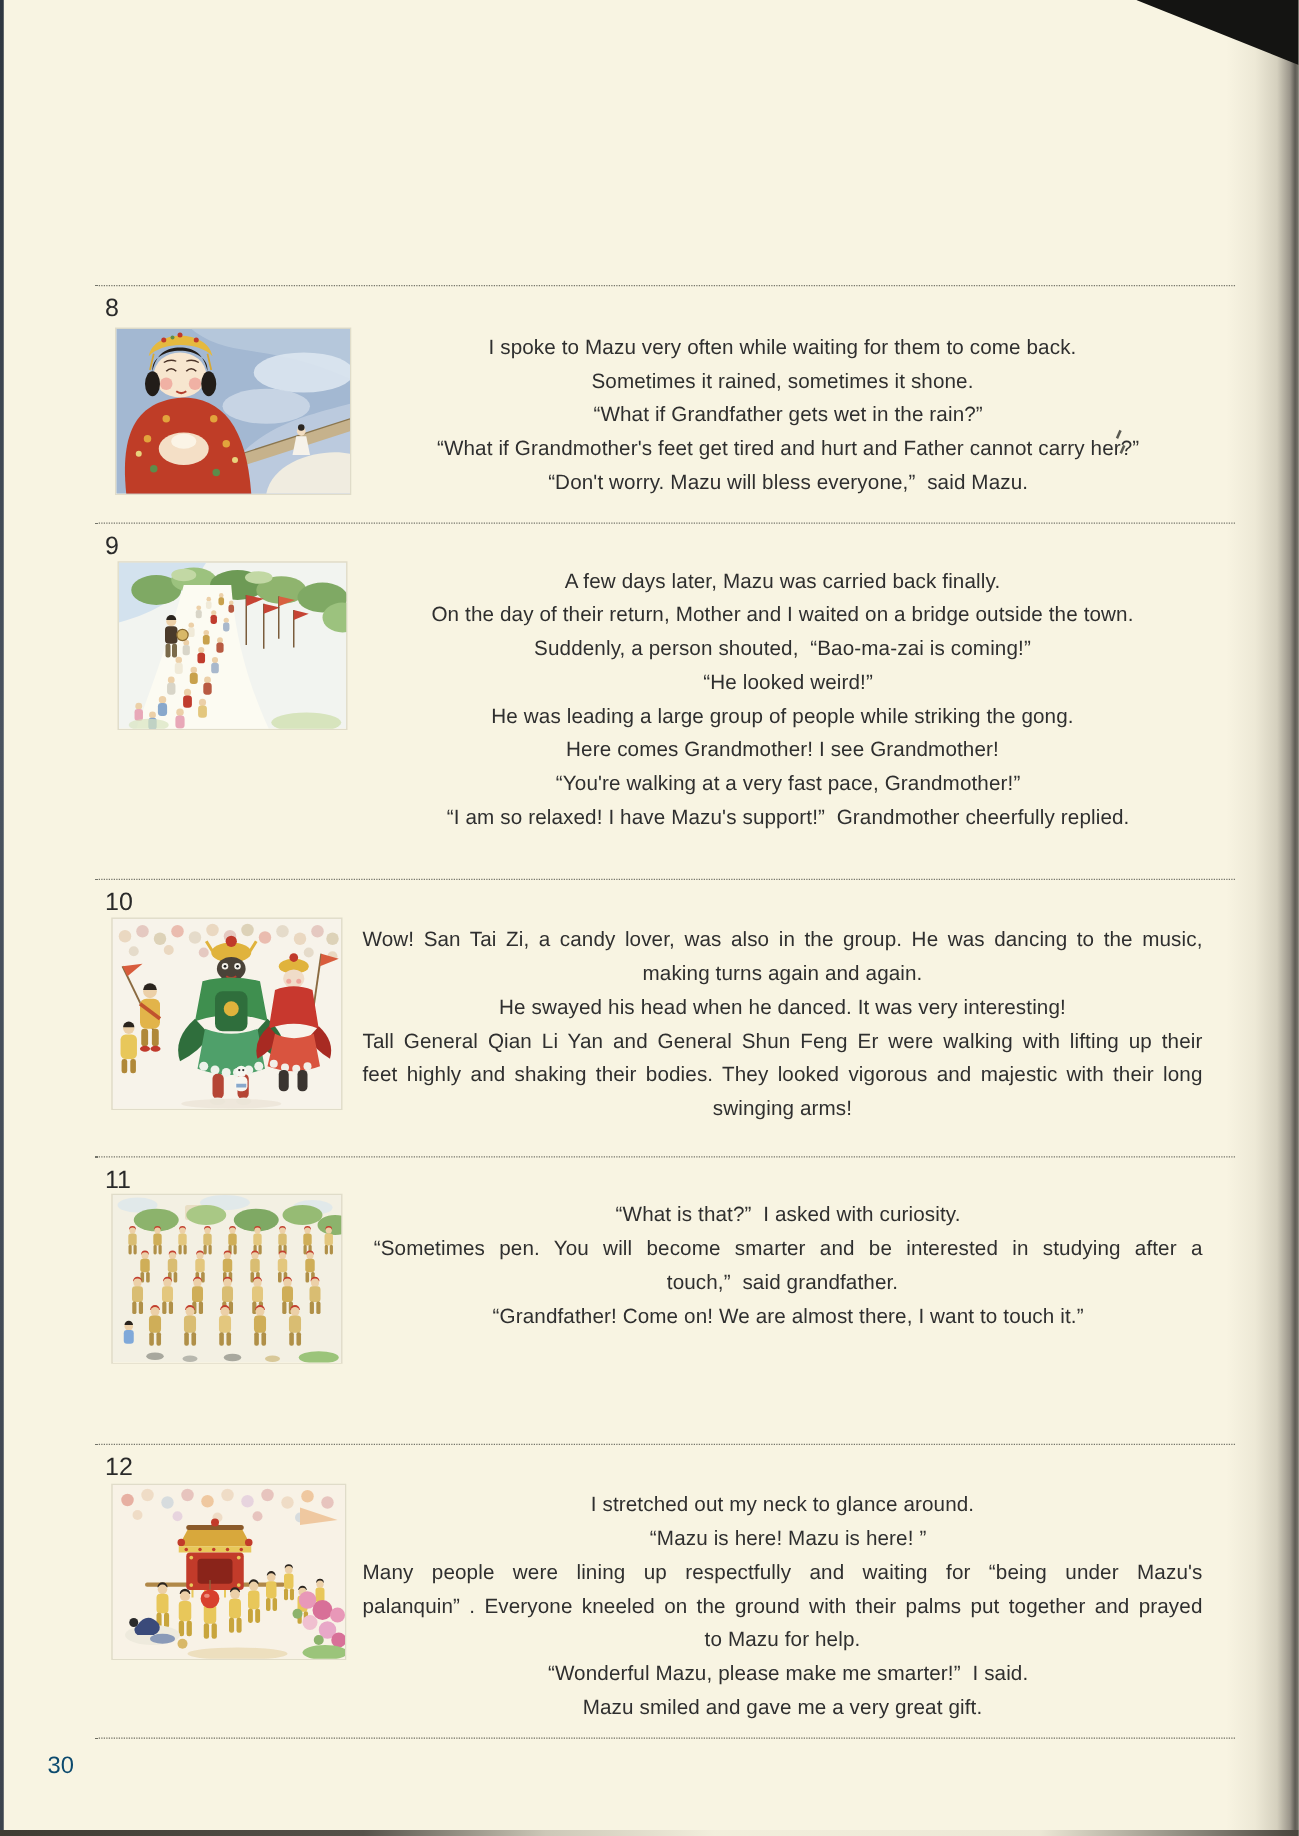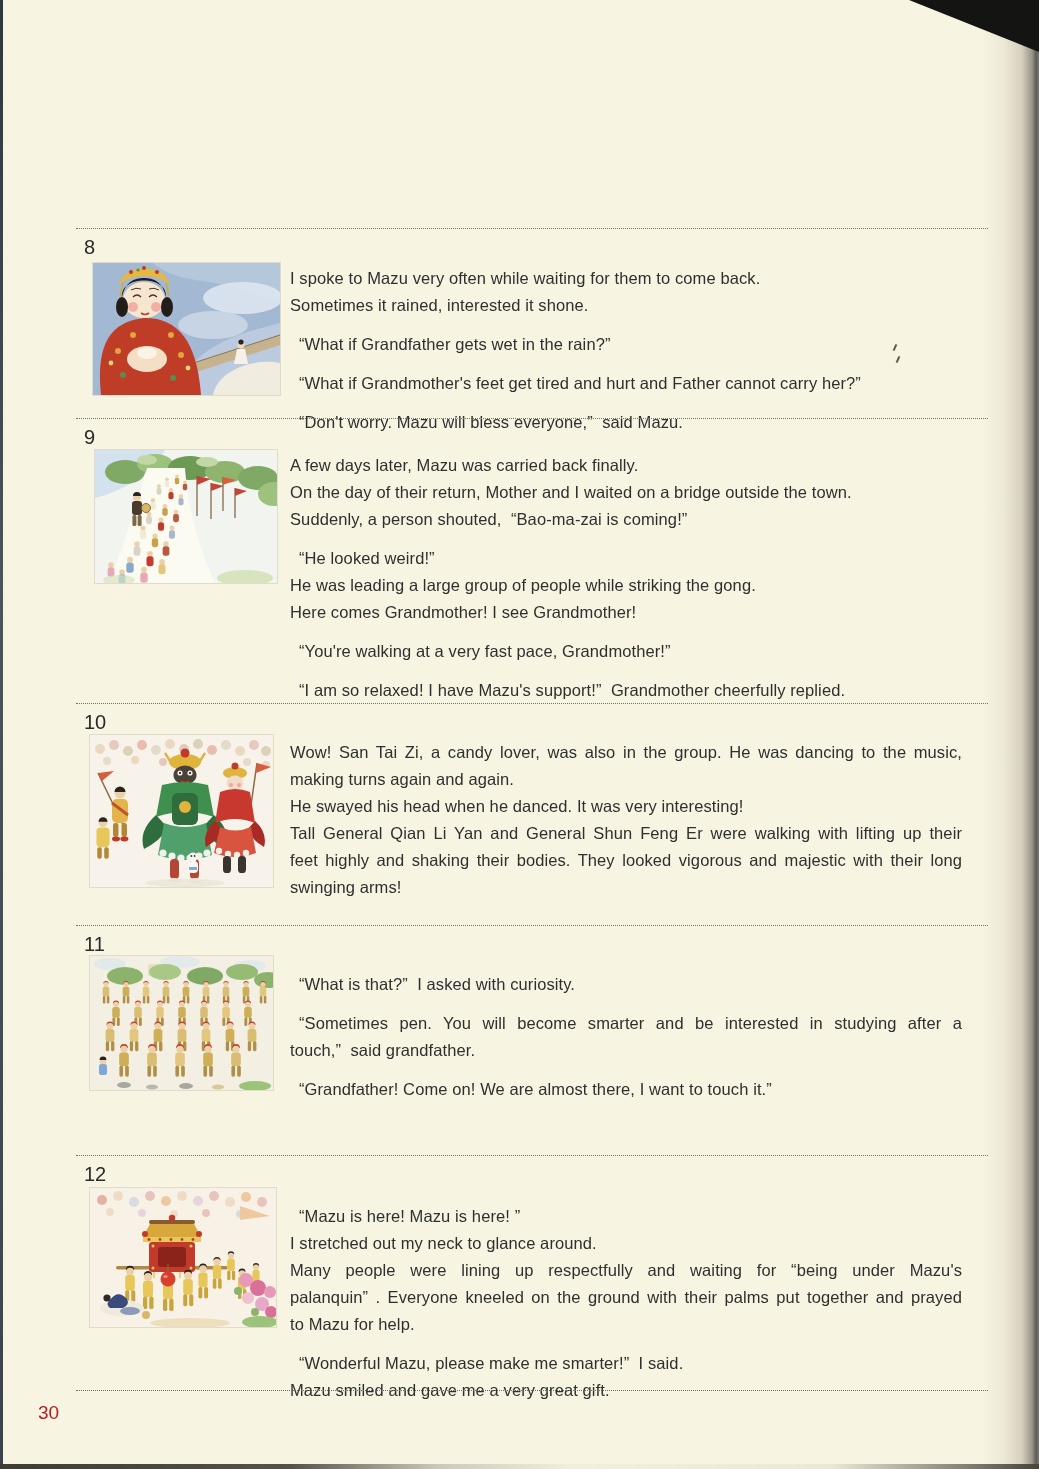--- a/index.html
+++ b/index.html
@@ -19,24 +19,24 @@
   .edge-bottom{position:absolute;left:0;bottom:0;width:100%;height:5px;
     background:linear-gradient(90deg,#3f3c33 0%,#56524a 28%,rgba(160,155,140,.5) 42%,rgba(220,215,195,.2) 55%,rgba(200,195,175,.25) 80%,#4a463e 100%);}
   
   .sec{position:absolute;left:0;width:1039px;}
   .divider{position:absolute;left:76px;top:0;width:912px;height:0;border-top:1px dotted #74746a;}
   .divider.solid-ish{border-top:1px dotted #6c6c60;}
   .sec-num{position:absolute;left:84px;top:8px;font-size:20px;line-height:22px;color:#2a2a2a;}
   .illus{position:absolute;margin:0;box-shadow:0 0 0 1px rgba(180,175,155,.35);}
   .illus svg{display:block;width:100%;height:100%;}
   .text{position:absolute;left:290px;width:672px;}
-  .ln{font-size:16.5px;line-height:27px;white-space:pre-wrap;letter-spacing:.1px;}
-  .ln.q{padding-left:9px;margin-top:12px;}
+  .ln{font-size:16.5px;line-height:27px;white-space:pre-wrap;letter-spacing:.1px;text-align:center;}
+  .ln.q{padding-left:9px;}
   .ln.j{white-space:normal;text-align:justify;text-align-last:justify;}
-  .page-number{position:absolute;left:38px;top:1402px;font-size:19px;color:#b91c1c;}
+  .page-number{position:absolute;left:38px;top:1402px;font-size:19px;color:#0c4a6e;}
   .pen-mark{position:absolute;left:894px;top:344px;width:14px;height:24px;}
   .pen-mark i{position:absolute;width:2px;height:7px;background:#5a5a52;transform:rotate(24deg);}
   .pen-mark i.m2{left:3px;top:12px;}
 </style>
 </head>
 <body>
 
 <div class="stage">
 
   <section class="sec" style="top:228px">
@@ -80,21 +80,21 @@
         <path d="M26,22 C30,0 73,0 77,22 C66,10 37,10 26,22 Z" fill="#e5b93f"></path>
         <circle cx="38" cy="9" r="2" fill="#c0392b"></circle>
           <circle cx="51" cy="5" r="2" fill="#c0392b"></circle>
         <circle cx="64" cy="9" r="2" fill="#c0392b"></circle>
           <circle cx="45" cy="7" r="1.6" fill="#5d8c4a"></circle>
         <path d="M30,20 l-3,13 M73,20 l3,13" stroke="#d8a832" stroke-width="1.4" fill="none"></path>
       </svg>
     </figure>
     <div class="text" style="top:37px">
       <div class="ln">I spoke to Mazu very often while waiting for them to come back.</div>
-      <div class="ln">Sometimes it rained, interested it shone.</div>
+      <div class="ln">Sometimes it rained, sometimes it shone.</div>
       <div class="ln q">“What if Grandfather gets wet in the rain?”</div>
       <div class="ln q">“What if Grandmother's feet get tired and hurt and Father cannot carry her?”</div>
       <div class="ln q">“Don't worry. Mazu will bless everyone,”  said Mazu.</div>
     </div>
   </section>
   <div class="pen-mark">
       <i></i>
       <i class="m2"></i>
     </div>
 
@@ -437,22 +437,22 @@
           <circle cx="180" cy="104" r="6" fill="#e898b8"></circle>
             <circle cx="181" cy="124" r="6" fill="#d87098"></circle>
           <circle cx="148" cy="103" r="4" fill="#8cb36c"></circle>
             <circle cx="165" cy="124" r="4" fill="#8cb36c"></circle>
         </g>
         <ellipse cx="170" cy="134" rx="18" ry="6" fill="#9bc47a"></ellipse>
         <ellipse cx="100" cy="135" rx="40" ry="5" fill="#ead9b4" opacity="0.8"></ellipse>
       </svg>
     </figure>
     <div class="text" style="top:36px">
+      <div class="ln">I stretched out my neck to glance around.</div>
       <div class="ln q">“Mazu is here! Mazu is here! ”</div>
-      <div class="ln">I stretched out my neck to glance around.</div>
       <div class="ln j">Many people were lining up respectfully and waiting for  “being under Mazu's</div>
       <div class="ln j">palanquin” . Everyone kneeled on the ground with their palms put together and prayed</div>
       <div class="ln">to Mazu for help.</div>
       <div class="ln q">“Wonderful Mazu, please make me smarter!”  I said.</div>
       <div class="ln">Mazu smiled and gave me a very great gift.</div>
     </div>
   </section>
 
   <div class="divider solid-ish" style="position:absolute;top:1390px"></div>
 

